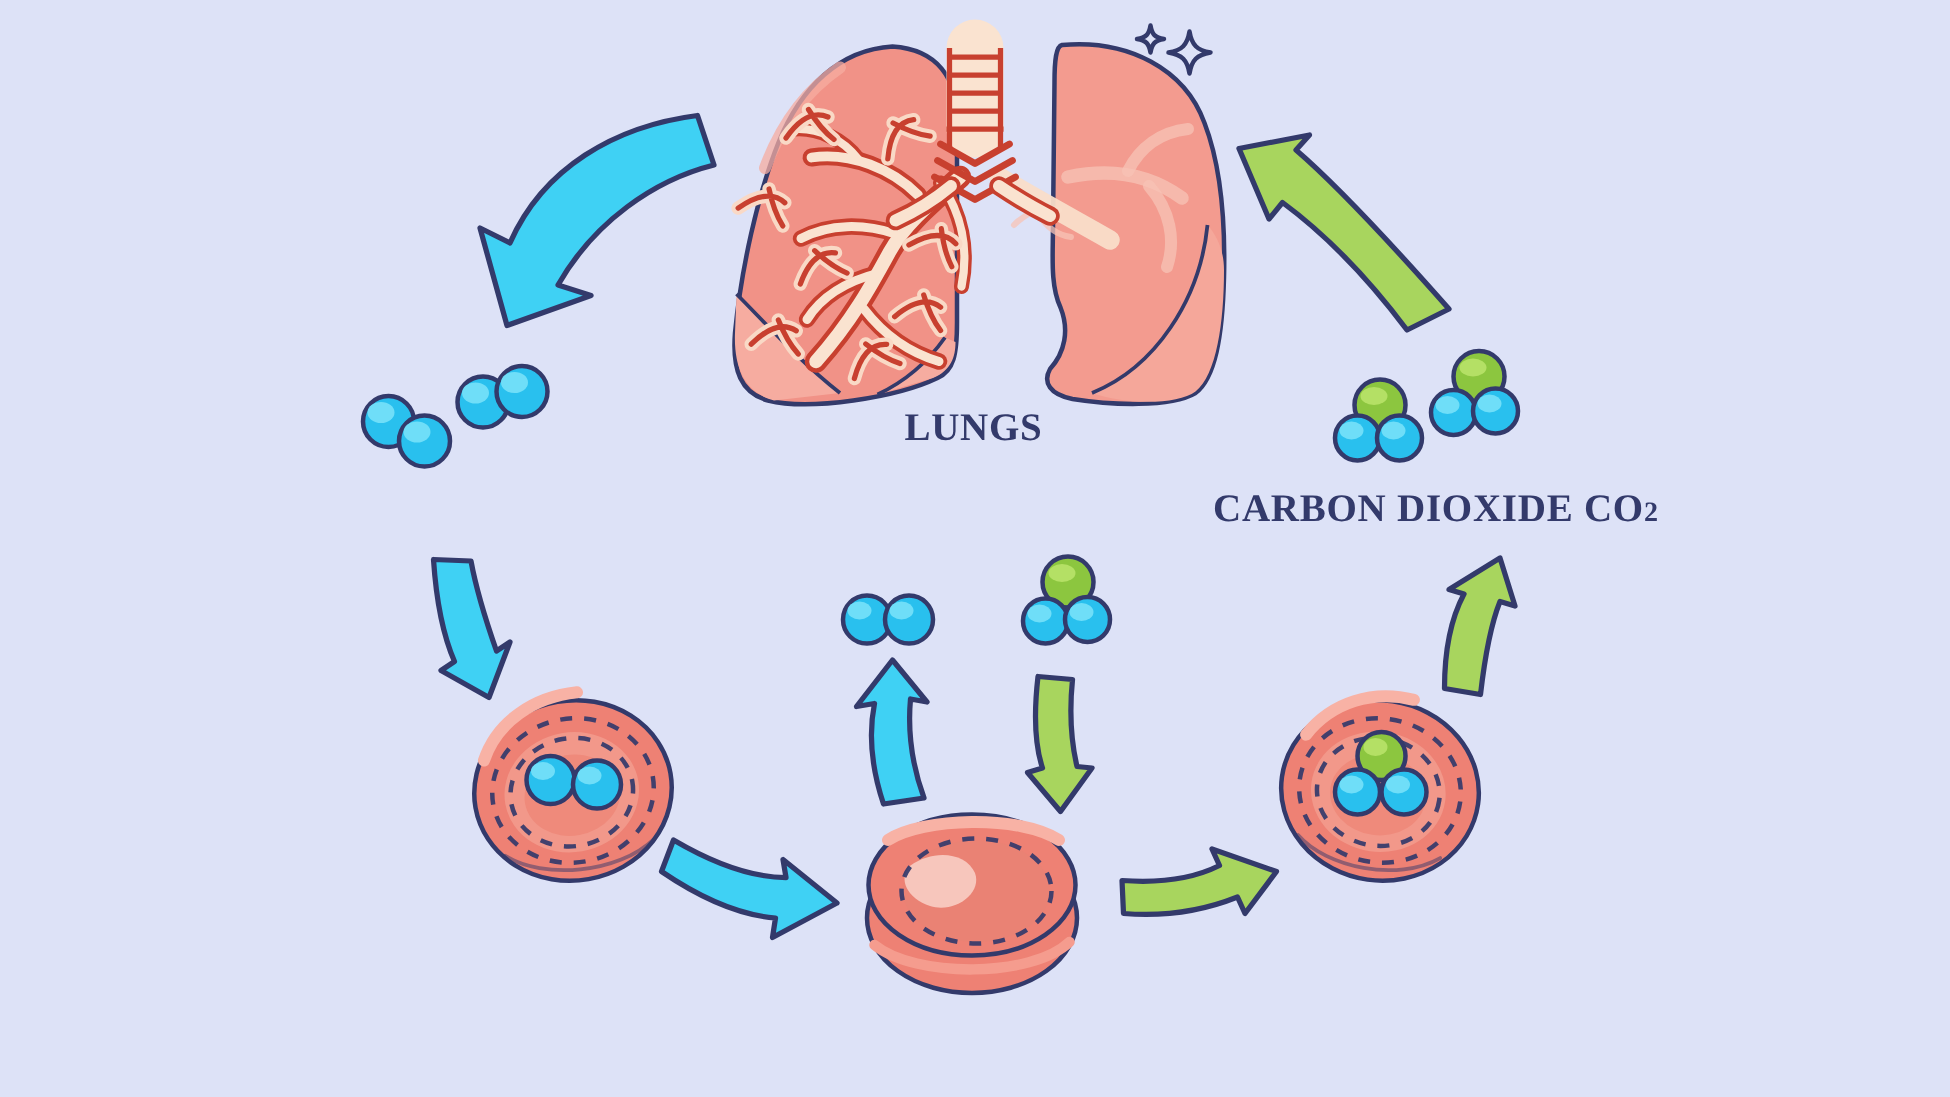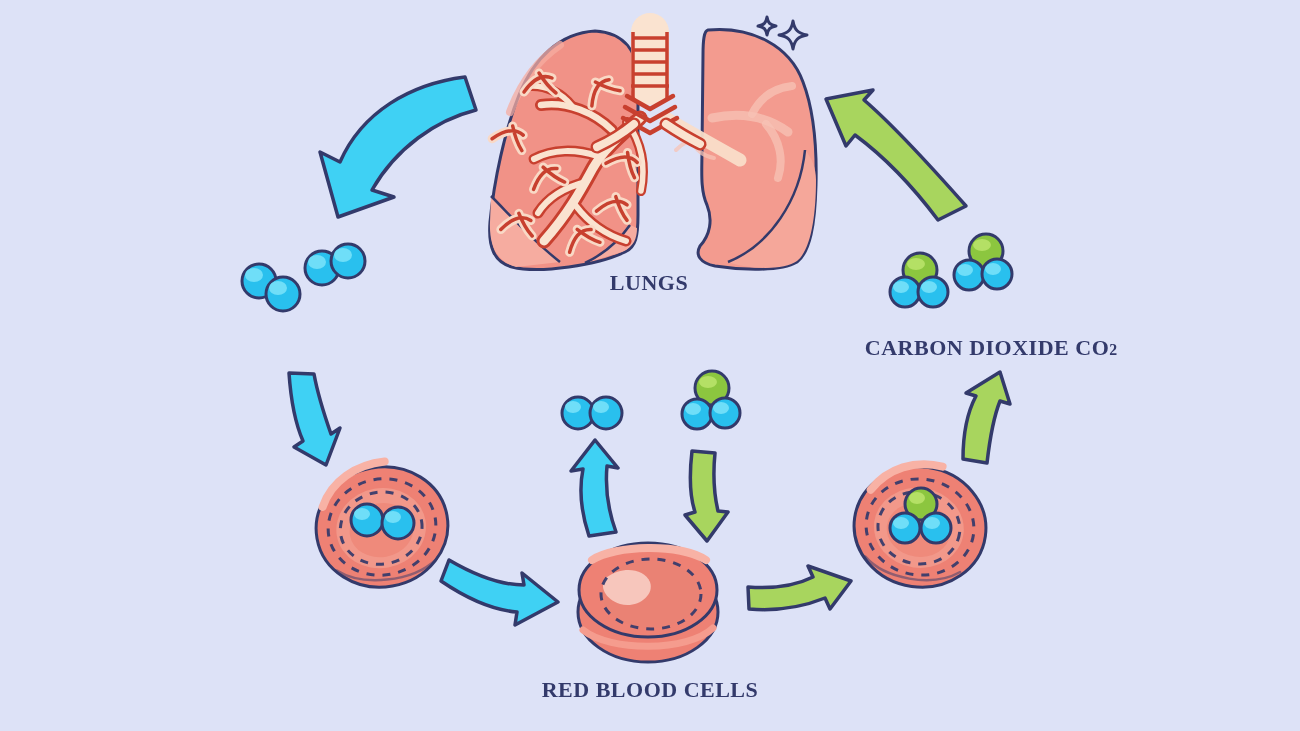--- a/index.html
+++ b/index.html
@@ -7,21 +7,21 @@
     width:1300px;height:731px;overflow:hidden;position:relative;
     background:var(--background,#dde2f7);
     font-family:"Liberation Serif","DejaVu Serif",serif;
   }
   .stage{position:absolute;inset:0;}
   svg{display:block;width:1300px;height:731px;}
 
   
   .label{
     position:absolute;transform:translateX(-50%);
-    font-weight:bold;font-size:22px;letter-spacing:.5px;
+    font-weight:bold;font-size:26px;letter-spacing:.5px;
     color:var(--text,#333a6b);white-space:nowrap;
   }
   .label .sub{font-size:.72em;letter-spacing:0;}
 
   
   .lobe-left{fill:var(--lung-pink-left,#f19287);stroke:var(--outline,#333a6b);stroke-width:3;}
   .lobe-right{fill:var(--lung-pink-right,#f39b8f);stroke:var(--outline,#333a6b);stroke-width:3;}
   .lung-margin{fill:#f6aca0;}
   .lung-chord{fill:none;stroke:var(--outline,#333a6b);stroke-width:2.5;}
   .br-red{fill:none;stroke:var(--bronchi-red,#c8402f);stroke-linecap:round;}
@@ -218,19 +218,16 @@
     <circle class="o2" cx="905" cy="528" r="15"></circle>
         <ellipse class="o2-hl" cx="901" cy="523" rx="8" ry="6"></ellipse>
     <circle class="o2" cx="936" cy="528" r="15"></circle>
         <ellipse class="o2-hl" cx="932" cy="523" rx="8" ry="6"></ellipse>
   </g>
 </svg>
 
 <div class="label" style="left:649px;top:270px;">
   <span>LUNGS</span>
 </div>
-<div class="label" style="left:957px;top:335px;margin-left:34px;">
+<div class="label" style="left:957px;top:324px;">
   <span>CARBON DIOXIDE CO</span><span class="sub">2</span>
 </div>
-<div class="label" style="left:650px;top:677px;">
-  <span>RED BLOOD CELLS</span>
 </div>
-</div>
 
 </body></html>

